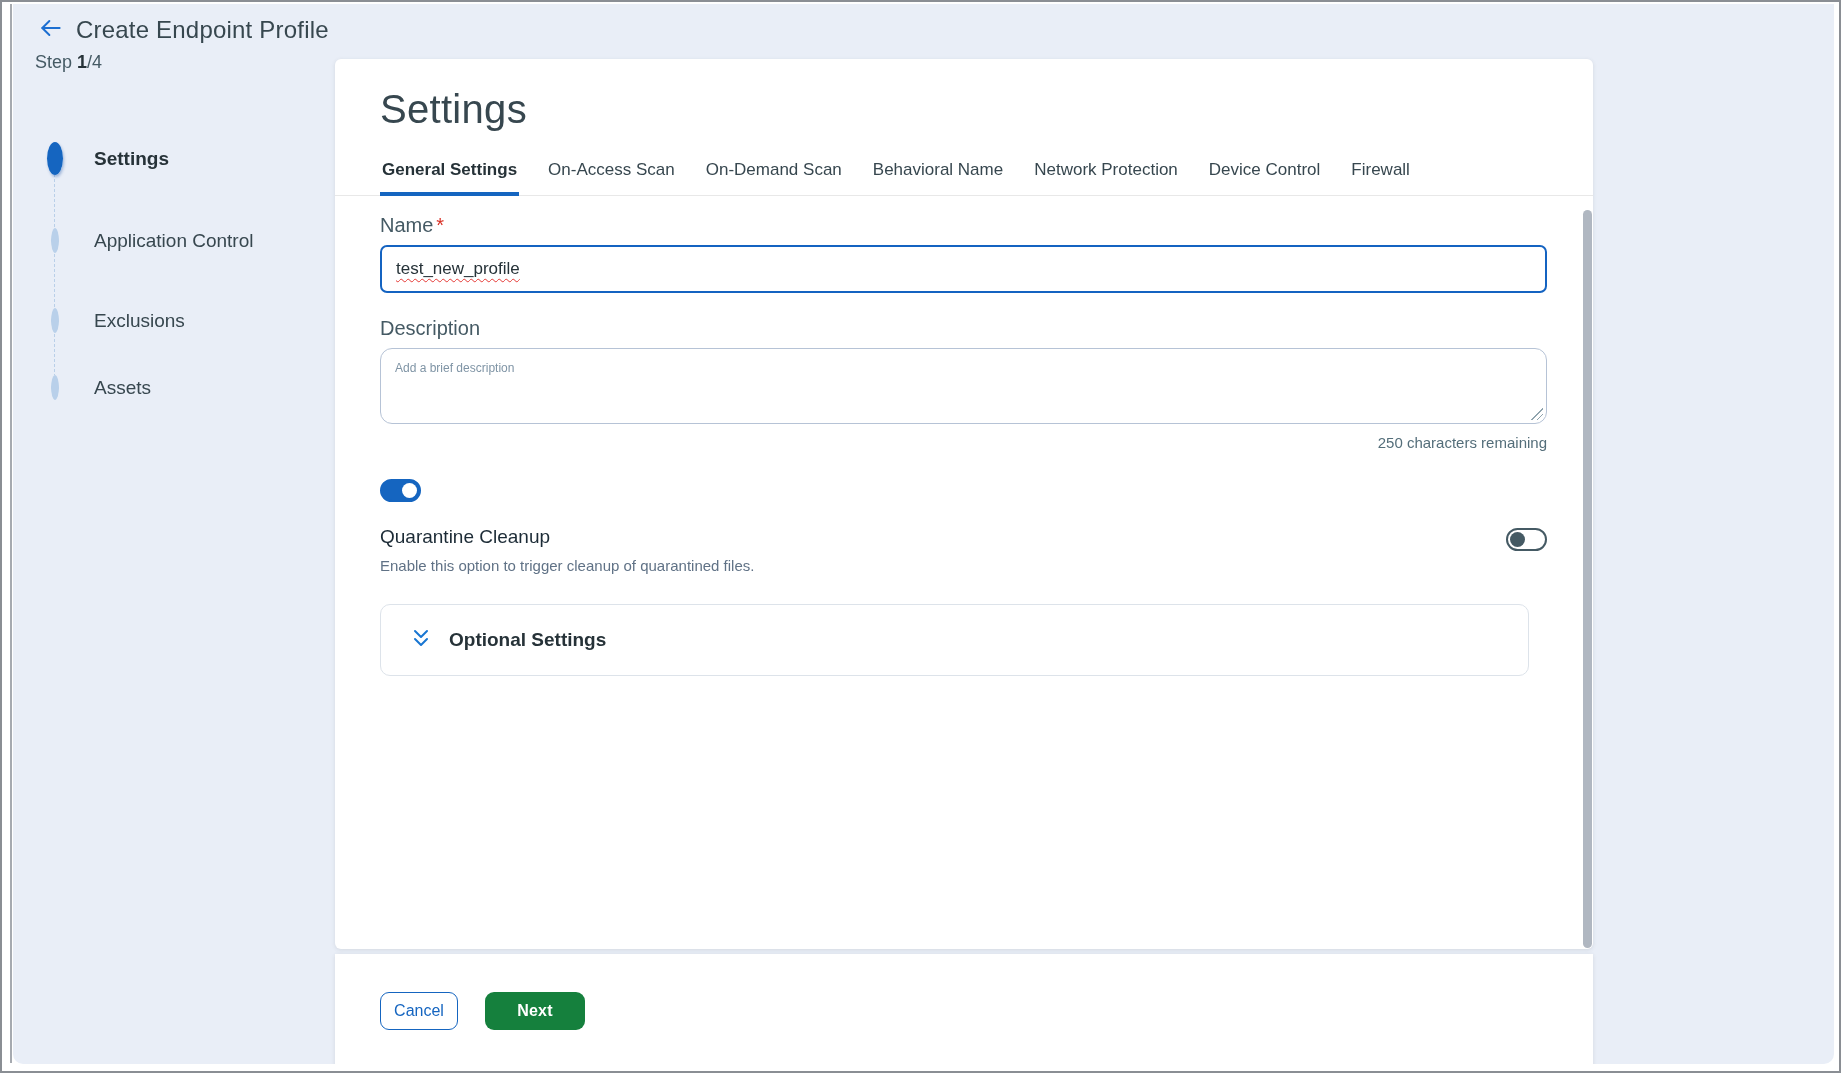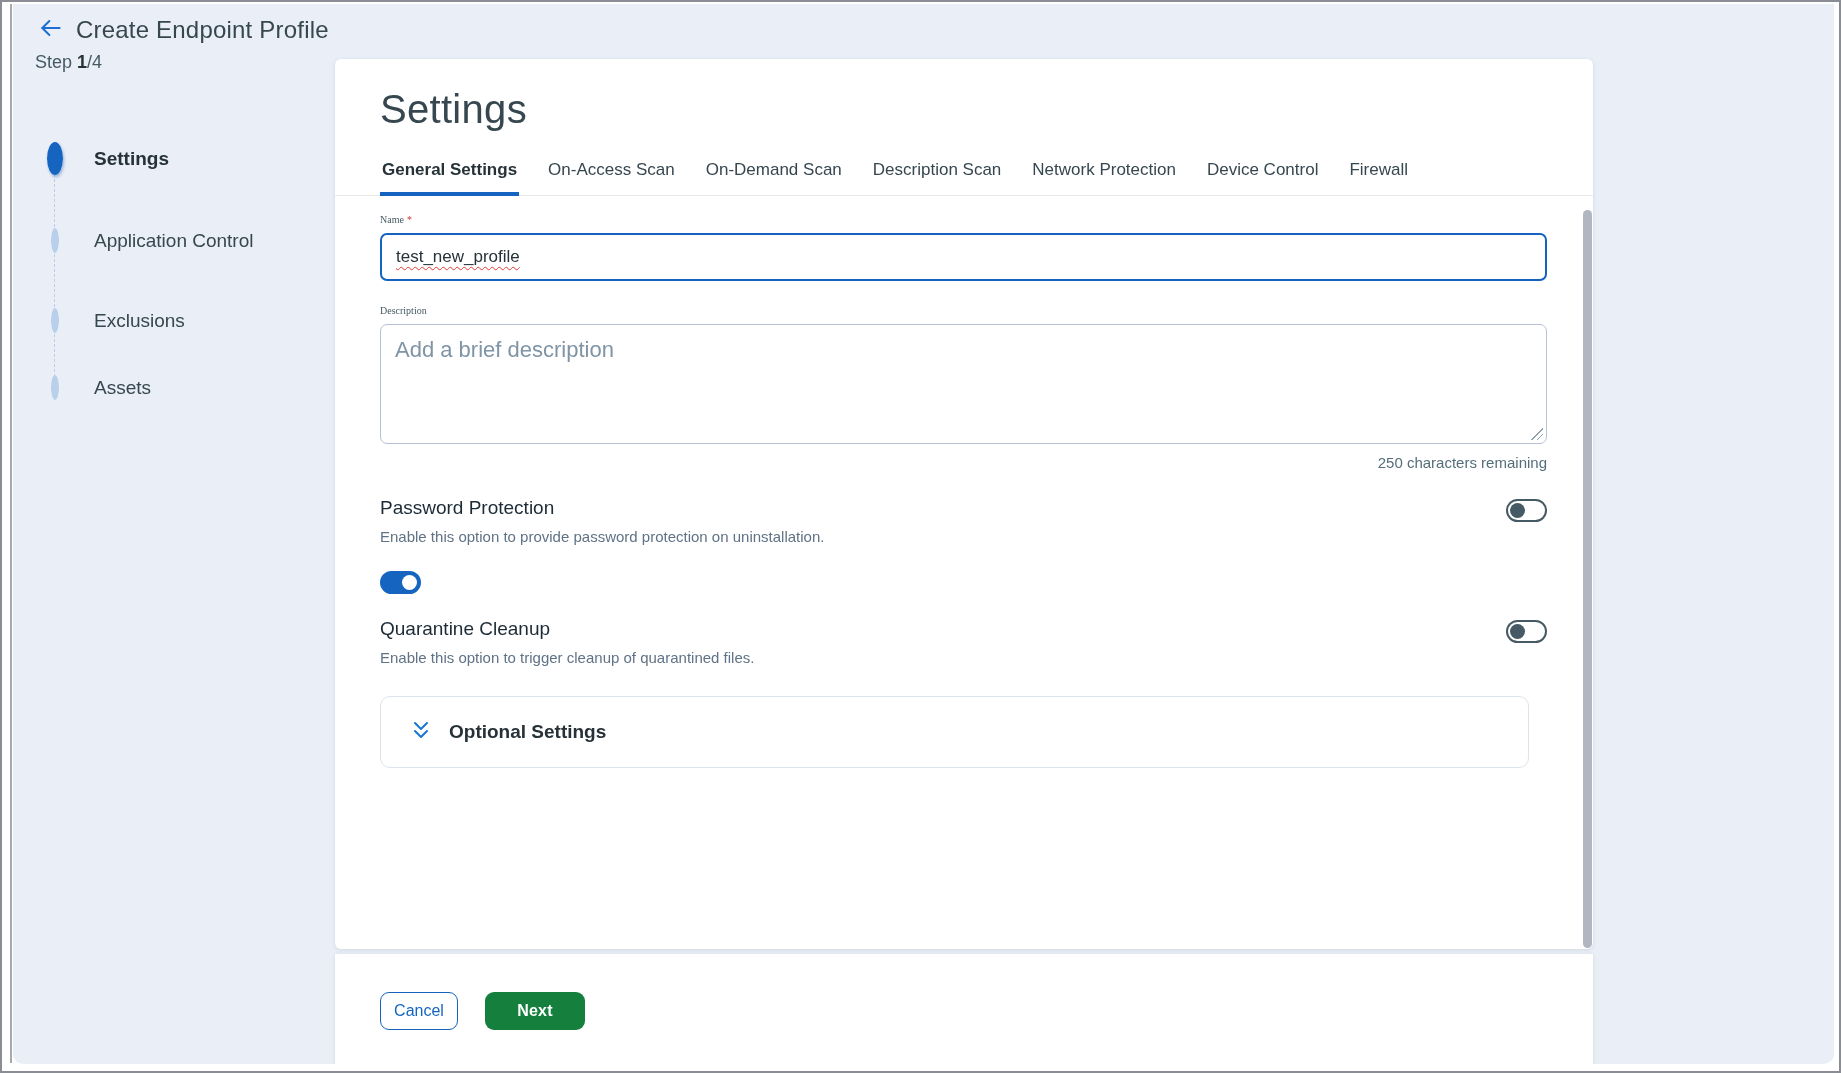--- a/index.html
+++ b/index.html
@@ -34,30 +34,30 @@
           box-shadow:0 1px 4px rgba(60,64,67,.12); overflow:hidden; }
   .card-heading { font-size:40px; color:#37474f; font-weight:400; letter-spacing:.3px; }
 
   .tabs { display:flex; gap:27px; margin-top:22px; border-bottom:1px solid #e8e8e8;
           margin-left:-45px; margin-right:-28px; padding-left:45px; }
   .tab { font-size:17px; color:#37474f; padding:6px 2px 12px 2px; border-bottom:4px solid transparent;
          margin-bottom:-1px; cursor:pointer; white-space:nowrap; }
   .tab.active { font-weight:bold; color:#263238; border-bottom-color:#1565c0; }
 
   .form-area { margin-top:18px; padding-right:18px; }
-  .field-label { font-size:10px; color:#455a64;font-family:Liberation Serif, serif; }
+  .field-label { font-size:20px; color:#455a64; }
   .req { color:#d93025; margin-left:3px; }
   .name-input { margin-top:8px; height:48px; border:2px solid #1463c1; border-radius:7px;
                 display:flex; align-items:center; padding:0 14px; font-size:17px; color:#263238; background:#fff; }
   .name-input span { text-decoration:underline; text-decoration-style:wavy; text-decoration-color:#e53935;
                      text-decoration-thickness:1px; text-underline-offset:4px; }
 
   .desc-block { margin-top:24px; }
-  .textarea { margin-top:8px; height:120px; border:1px solid #b6c3d6; border-radius:7px; background:#fff;
-              padding:12px 14px; font-size:22px; color:#7f94a5; position:relative; }
+  .textarea { margin-top:8px; height:76px; border:1px solid #b6c3d6; border-radius:12px; background:#fff;
+              padding:12px 14px; font-size:12px; color:#7f94a5; position:relative; }
   .resize-grip { position:absolute; right:3px; bottom:3px; width:12px; height:12px;
                  background:linear-gradient(135deg, transparent 50%, #90a4ae 50%, #90a4ae 57%, transparent 57%, transparent 72%, #90a4ae 72%, #90a4ae 79%, transparent 79%); }
   .chars-remaining { margin-top:10px; text-align:right; font-size:15px; color:#546e7a; }
 
   .toggle-list { margin-top:26px; }
   .toggle-row { display:flex; justify-content:space-between; align-items:flex-start; margin-bottom:24px; }
   .toggle-title { font-size:19px; color:#1c2b36; }
   .toggle-desc { font-size:15px; color:#607286; margin-top:9px; }
   .toggle { flex:none; width:41px; height:23px; border-radius:12px; border:2px solid #455a64; background:#fff;
             position:relative; margin-top:2px; cursor:pointer; }
@@ -121,21 +121,21 @@
     </div>
 
     <div class="main-col">
       <div class="card">
         <div class="card-heading">Settings</div>
 
         <div class="tabs">
           <div class="tab active">General Settings</div>
           <div class="tab">On-Access Scan</div>
           <div class="tab">On-Demand Scan</div>
-          <div class="tab">Description Scan</div>
+          <div class="tab">Behavioral Name</div>
           <div class="tab">Network Protection</div>
           <div class="tab">Device Control</div>
           <div class="tab">Firewall</div>
         </div>
 
         <div class="form-area">
           <div class="field-label"><span>Name</span><span class="req">*</span></div>
           <div class="name-input">
             <span>test_new_profile</span>
           </div>
@@ -144,29 +144,20 @@
             <div class="field-label">Description</div>
             <div class="textarea">
               <span>Add a brief description</span>
               <span class="resize-grip"></span>
             </div>
             <div class="chars-remaining">250 characters remaining</div>
           </div>
 
           <div class="toggle-list">
 
-            <div class="toggle-row">
-              <div>
-                <div class="toggle-title">Password Protection</div>
-                <div class="toggle-desc">Enable this option to provide password protection on uninstallation.</div>
-              </div>
-              <div class="toggle">
-                  <div class="knob"></div>
-                </div>
-            </div>
 
             <div class="toggle-row">
               <div class="toggle on">
                   <div class="knob"></div>
                 </div>
             </div>
 
             <div class="toggle-row">
               <div>
                 <div class="toggle-title">Quarantine Cleanup</div>

